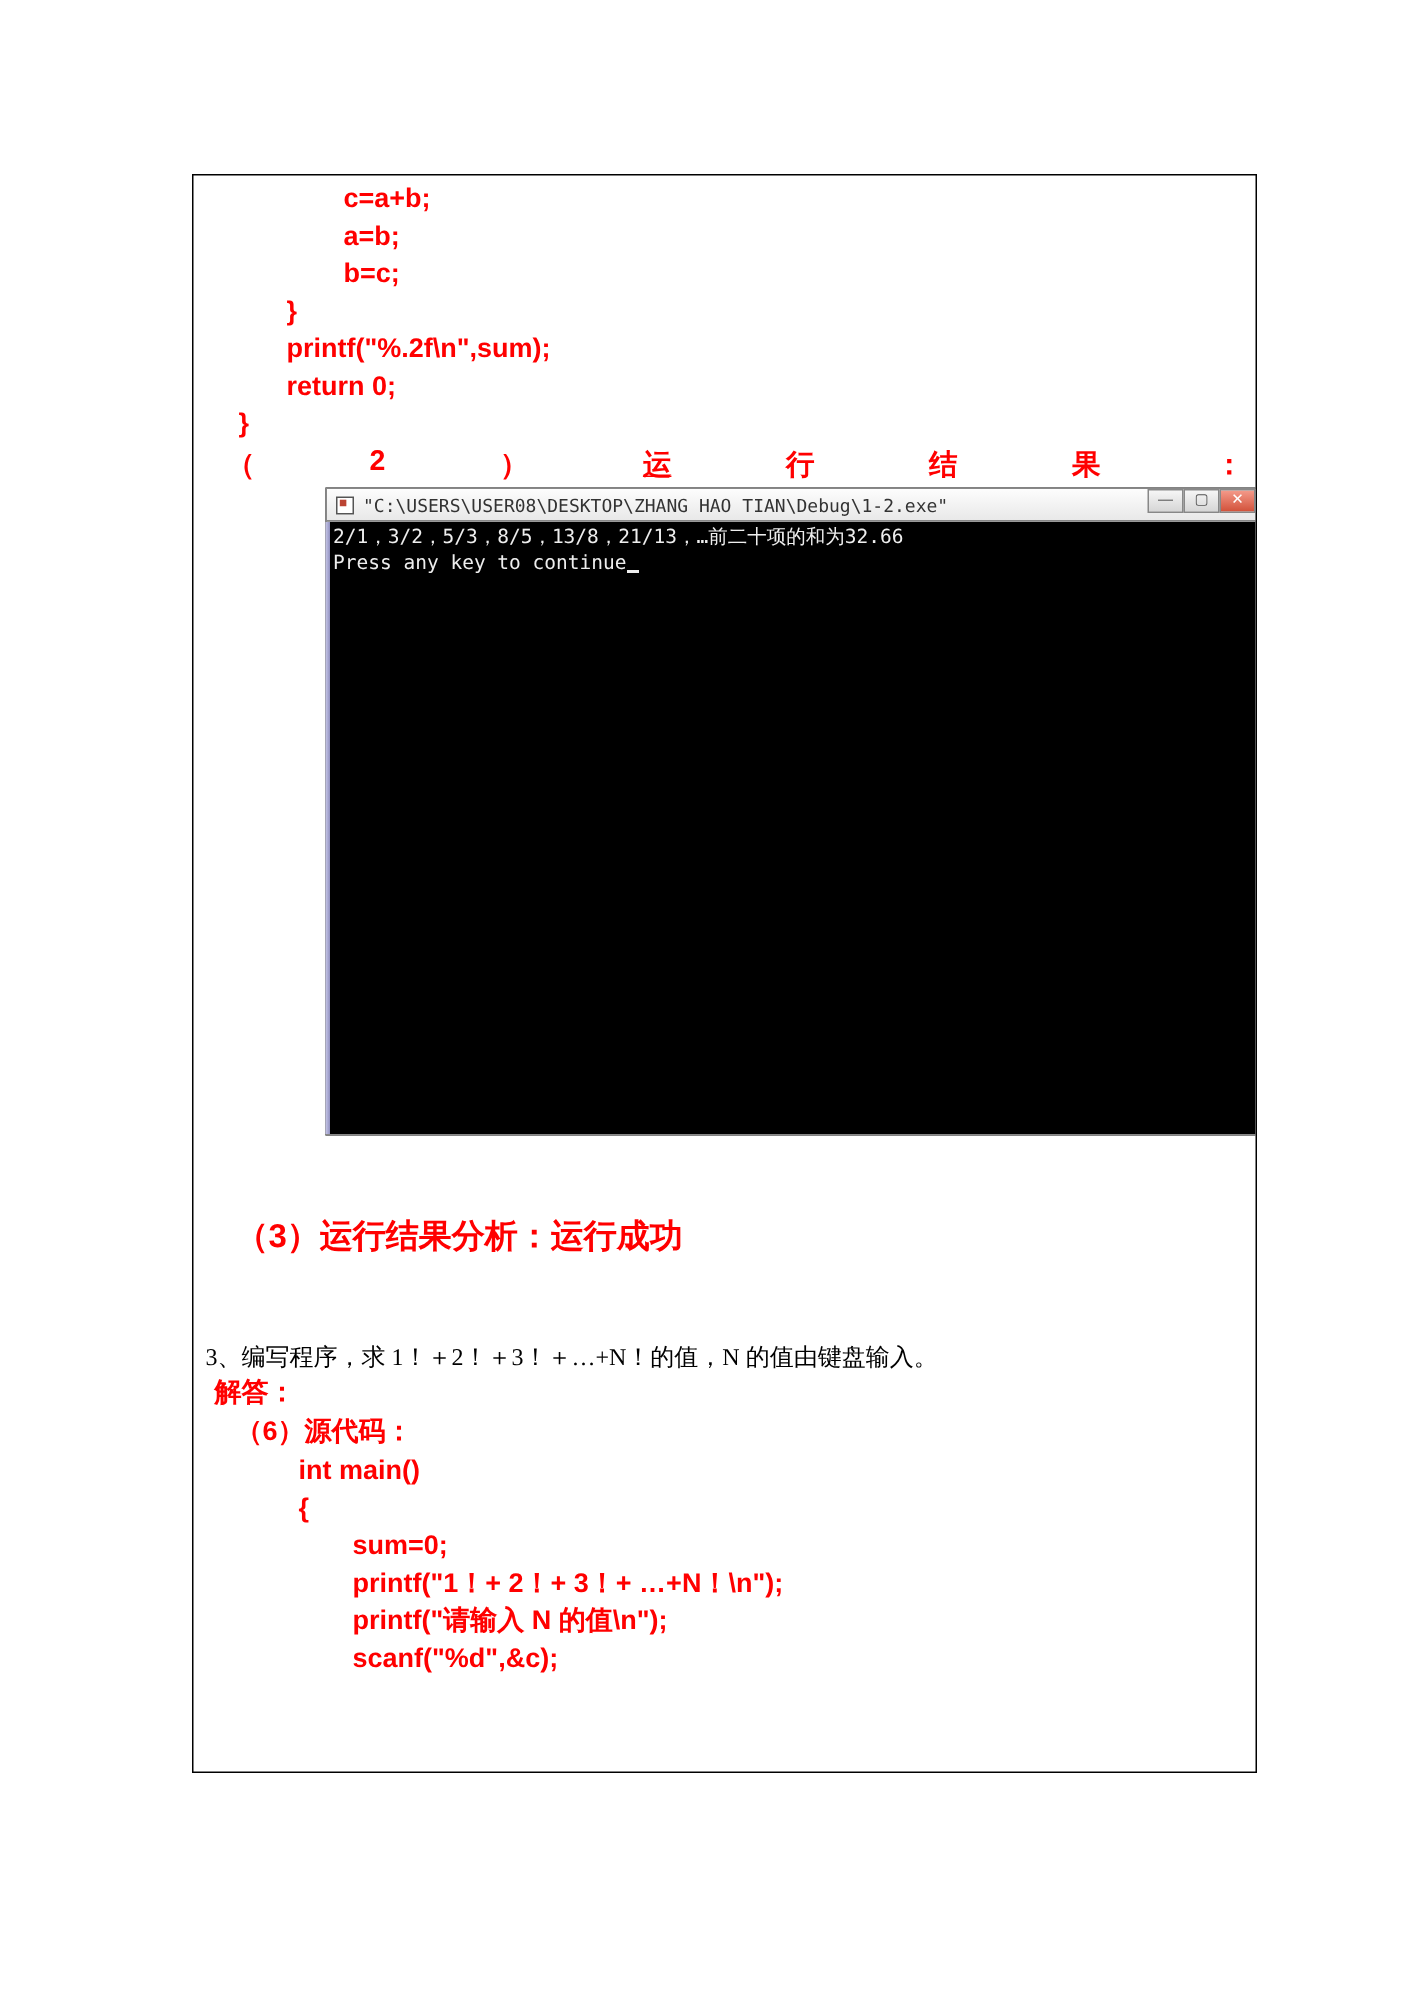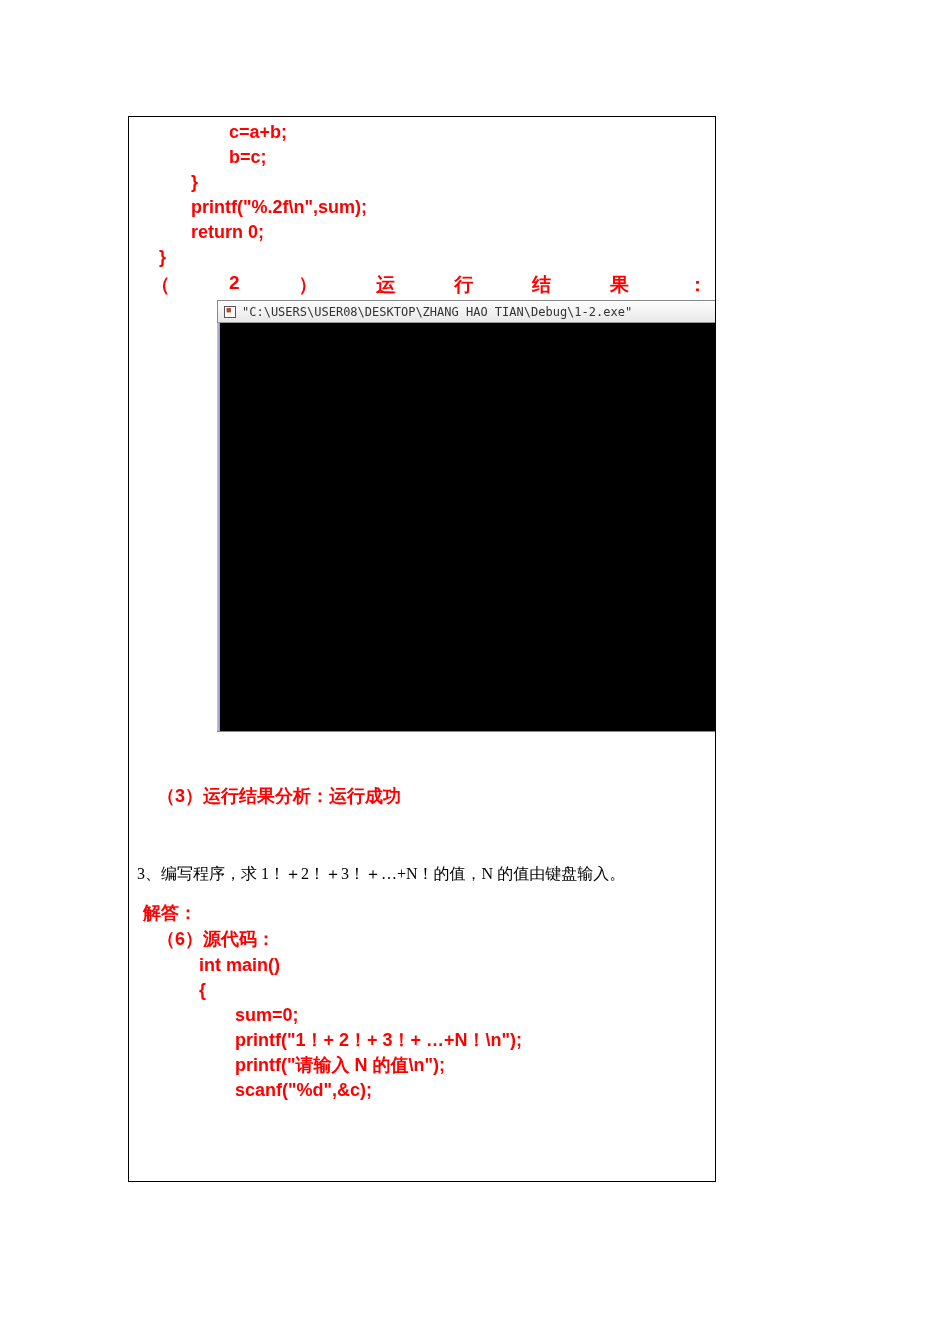--- a/index.html
+++ b/index.html
@@ -7,21 +7,21 @@
       background: #ffffff;
       font-family: "SimSun", "Microsoft YaHei", Arial, sans-serif;
       width: 950px;
       height: 1344px;
       position: relative;
     }
     .page-frame {
       position: absolute;
       left: 128px;
       top: 116px;
-      width: 588px;
+      width: 710px;
       height: 1066px;
       border: 1px solid #000;
       background: #fff;
       overflow: hidden;
     }
     .code-red {
       font-family: "SimHei", Arial, sans-serif;
       font-size: 18px;
       font-weight: bold;
       color: #ff0000;
@@ -125,40 +125,40 @@
     .console-left-bar {
       position: absolute;
       left: -1px;
       top: 22px;
       width: 3px;
       bottom: 0;
       background: linear-gradient(to right, #c8c8e8, #9090c0);
     }
     .section-3-analysis {
       font-family: "SimHei", "Microsoft YaHei", Arial, sans-serif;
-      font-size: 18px;
+      font-size: 22px;
       font-weight: bold;
       color: #ff0000;
       margin-top: 52px;
       margin-left: 28px;
     }
     .question-3 {
       font-family: "SimSun", serif;
       font-size: 16px;
       color: #000;
       margin-top: 56px;
       margin-left: 8px;
     }
     .answer-label {
       font-family: "SimHei", Arial, sans-serif;
       font-size: 18px;
       font-weight: bold;
       color: #ff0000;
       margin-left: 14px;
-      margin-top: 16px;
+      margin-top: 0;
     }
     .source-label {
       font-family: "SimHei", Arial, sans-serif;
       font-size: 18px;
       font-weight: bold;
       color: #ff0000;
       margin-left: 28px;
       margin-top: 2px;
     }
     .code-block-2 {
@@ -166,20 +166,21 @@
       margin-top: 2px;
     }
   </style>
 </head>
 <body>
 
 <div class="page-frame">
 
   <div class="code-block-1">
     <span class="code-red line">c=a+b;</span>
+    <span class="code-red line">a=b;</span>
     <span class="code-red line">b=c;</span>
     <span class="code-red line line-indent-neg">}</span>
     <span class="code-red line line-indent-neg">printf("%.2f\n",sum);</span>
     <span class="code-red line line-indent-neg">return 0;</span>
     <span class="code-red line line-indent-neg2">}</span>
   </div>
 
   <div class="spaced-line">
     <span>（</span>
     <span>2</span>
@@ -195,20 +196,24 @@
     <div class="console-titlebar">
       <span class="console-icon"></span>
       <span class="console-title">"C:\USERS\USER08\DESKTOP\ZHANG HAO TIAN\Debug\1-2.exe"</span>
       <div class="console-wincontrols">
         <div class="winbtn">—</div>
         <div class="winbtn">▢</div>
         <div class="winbtn close">✕</div>
       </div>
     </div>
     <div class="console-left-bar"></div>
+    <div class="console-content">
+      <div>2/1，3/2，5/3，8/5，13/8，21/13，…前二十项的和为32.66</div>
+      <div><span>Press any key to continue</span><span class="cursor"></span></div>
+    </div>
   </div>
 
   <div class="section-3-analysis">（3）运行结果分析：运行成功</div>
 
   <div class="question-3">3、编写程序，求 1！＋2！＋3！＋…+N！的值，N 的值由键盘输入。</div>
 
   <div class="answer-label">解答：</div>
   <div class="source-label">（6）源代码：</div>
 
   <div class="code-block-2">

